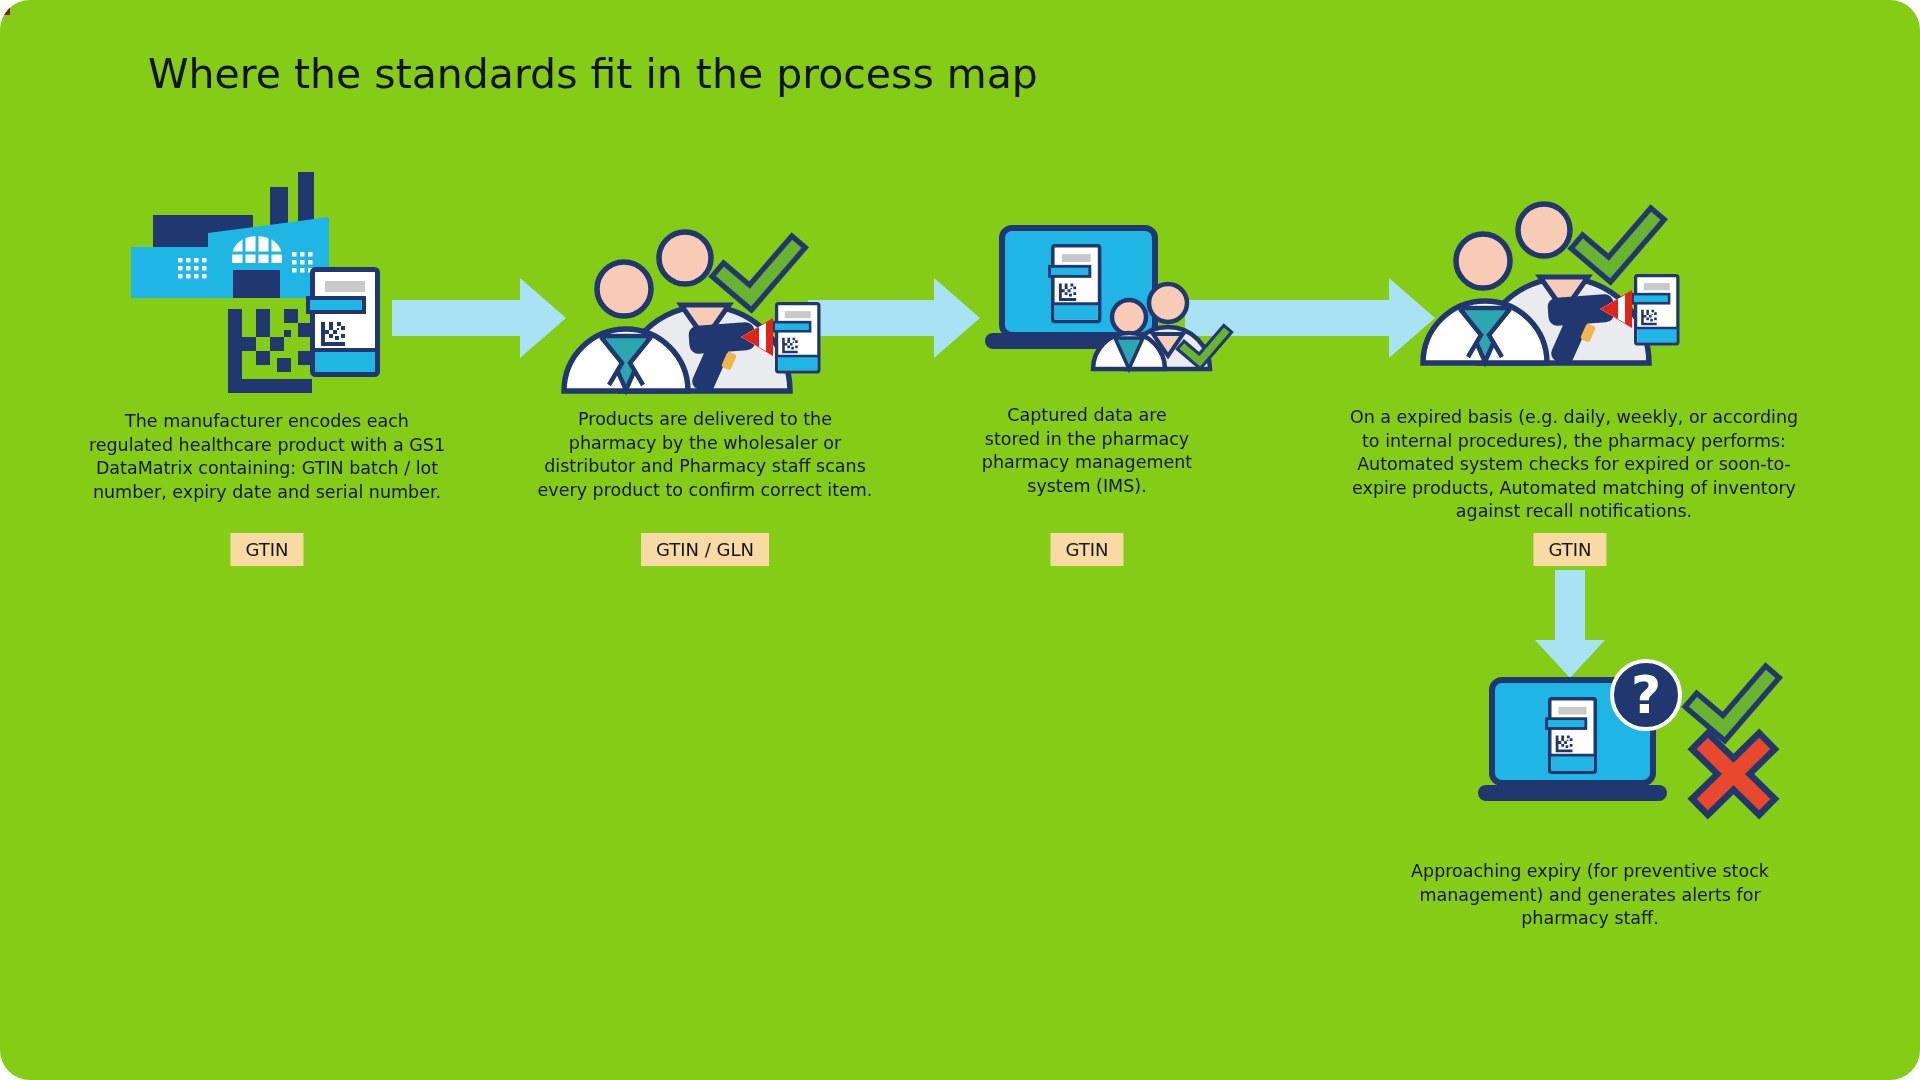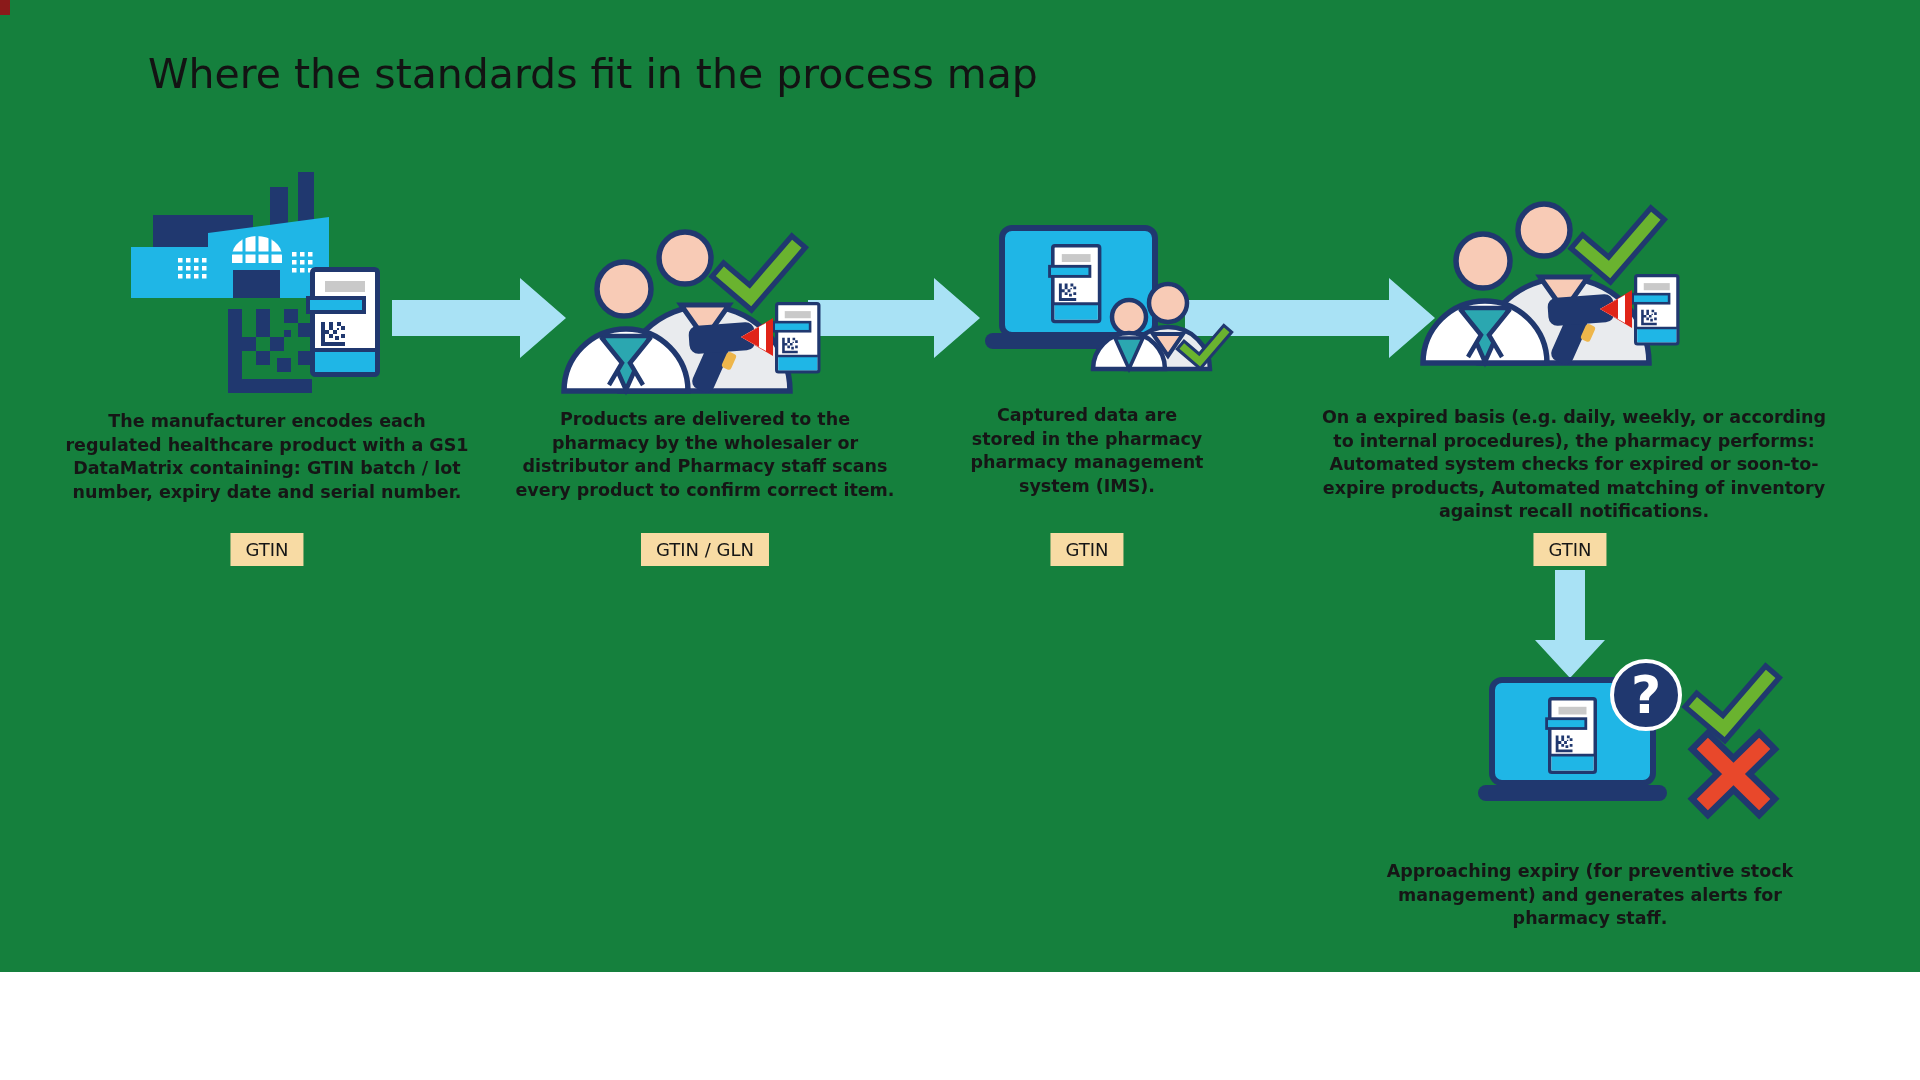--- a/index.html
+++ b/index.html
@@ -1,21 +1,21 @@
 <!DOCTYPE html>
 <html><head>
 <meta charset="utf-8">
 <style>
   html,body{margin:0;padding:0;background:#fff;}
-  .canvas{position:relative;width:1920px;height:972px;background:#15803d;overflow:hidden;
-          font-family:"DejaVu Sans","Liberation Sans",sans-serif;}
+  .canvas{position:relative;width:1920px;height:1080px;background:#84cc16;overflow:hidden;
+          font-family:"DejaVu Sans","Liberation Sans",sans-serif;border-radius:30px;}
   .abs{position:absolute;}
   .title{left:148px;top:50px;font-size:41px;font-weight:400;color:#131313;margin:0;letter-spacing:0;}
   .corner{left:0;top:0;width:10px;height:15px;background:#8b1a1a;}
-  .desc{position:absolute;font-size:17.5px;line-height:23.5px;text-align:center;color:#161616;font-weight:bold;}
+  .desc{position:absolute;font-size:17.5px;line-height:23.5px;text-align:center;color:#161616;}
   .badge{position:absolute;transform:translateX(-50%);background:#f8dba4;color:#161616;
          font-size:18px;padding:6px 15px;white-space:nowrap;}
   svg{display:block;overflow:visible;}
   .arr{fill:#a9e2f5;}
 </style>
 </head>
 <body>
 
 <div class="canvas">
 

